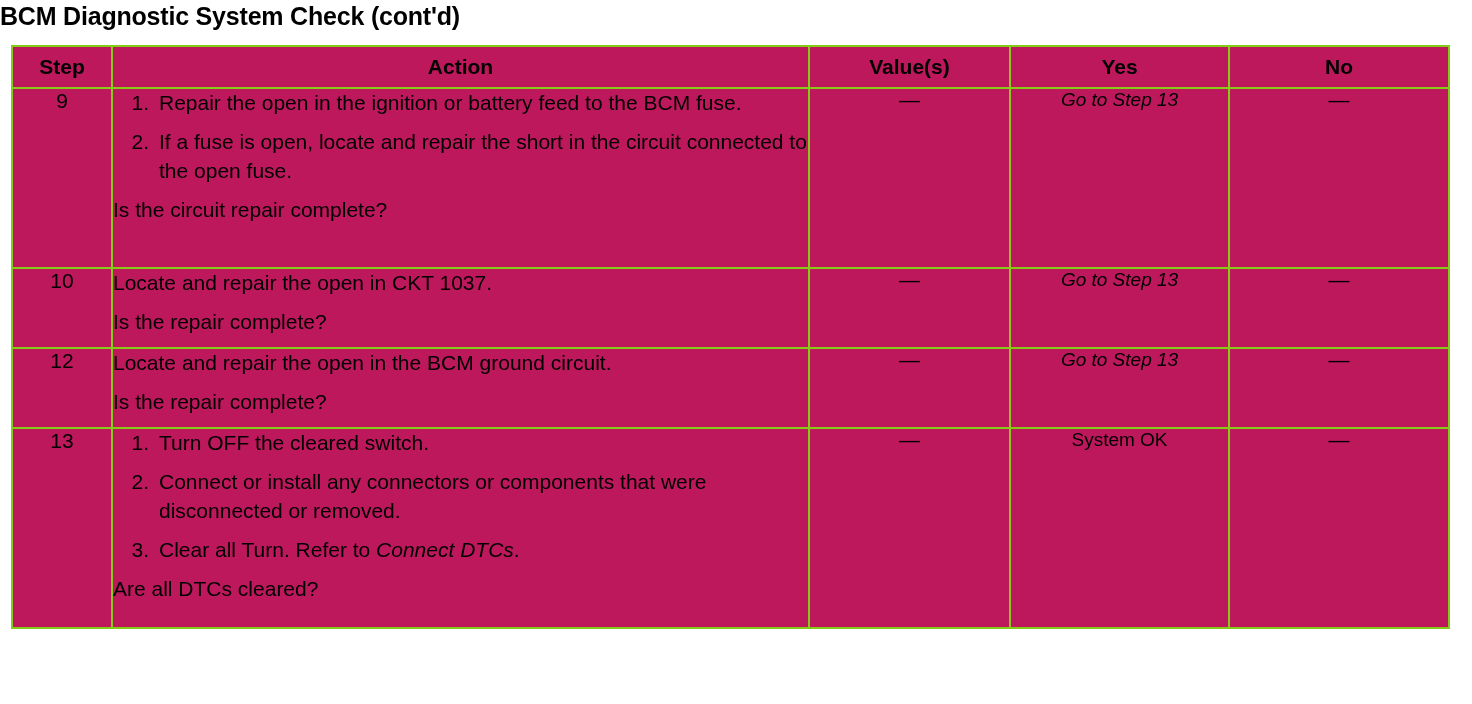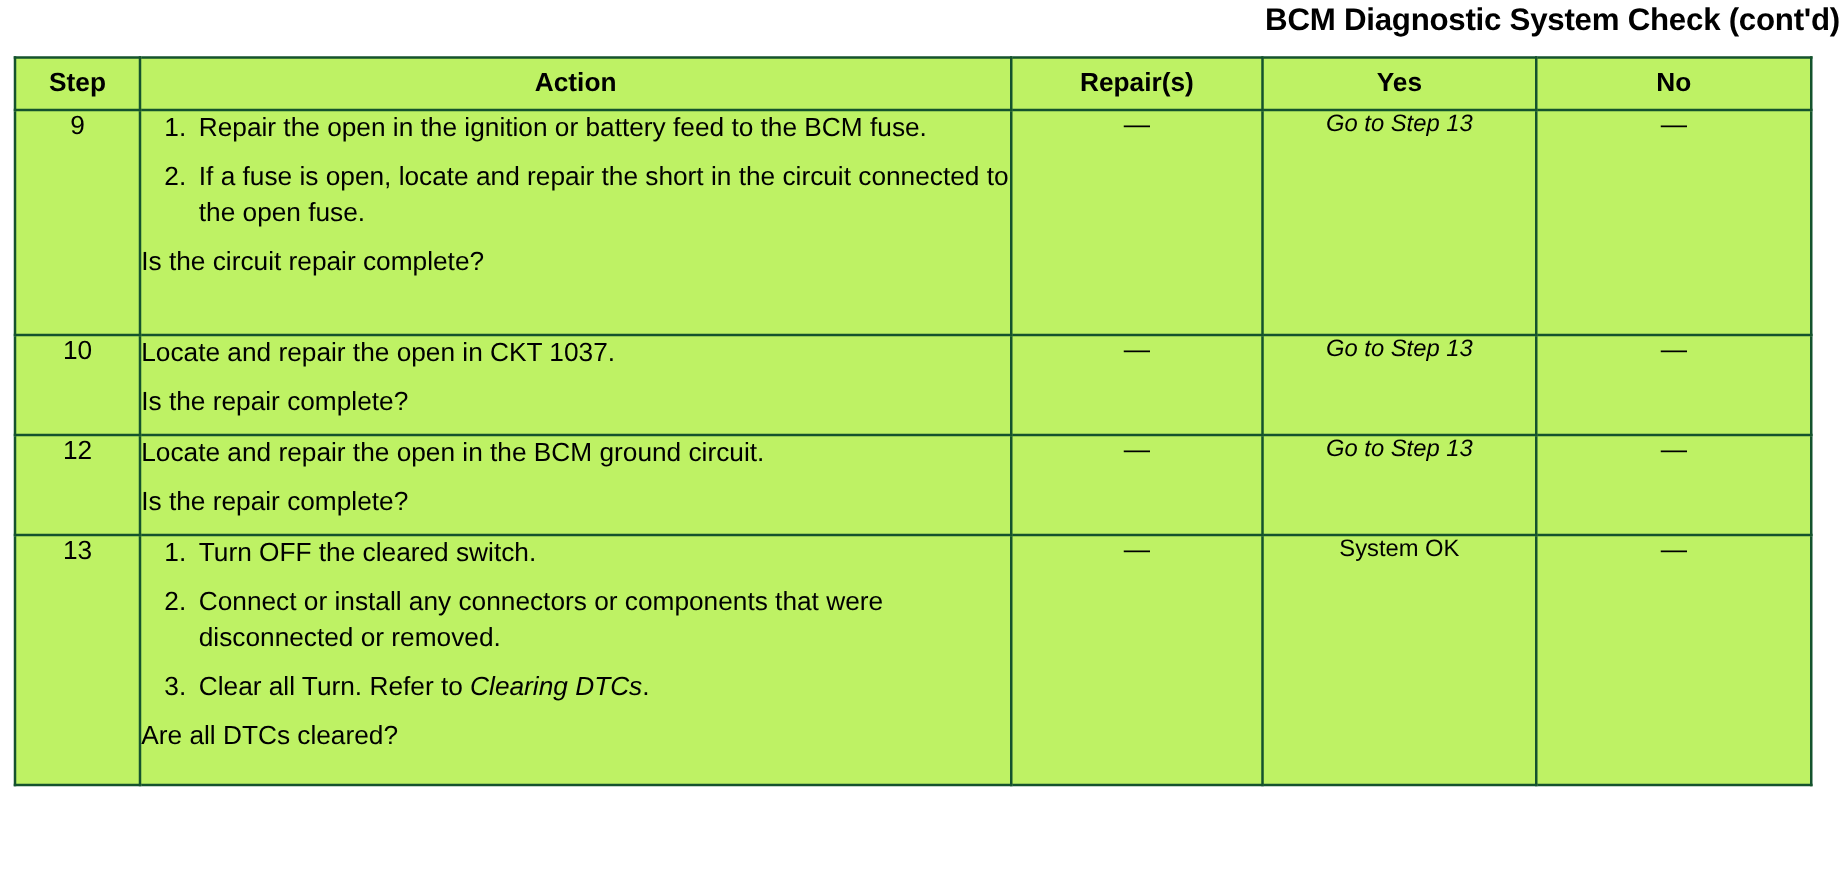--- a/index.html
+++ b/index.html
@@ -19,39 +19,39 @@
     position: relative;
     width: 1472px;
     height: 704px;
     box-sizing: border-box;
   }
   .page-title {
     position: absolute;
     left: 0;
     top: 2px;
     width: 1472px;
-    text-align: right;
+    text-align: left;
     font-size: 25px;
     font-weight: bold;
     letter-spacing: -0.2px;
   }
   .diag-table {
     position: absolute;
     left: 11px;
     top: 45px;
     width: 1437px;
     border-collapse: collapse;
     table-layout: fixed;
   }
   .diag-table td,
   .diag-table th {
-    border: 2px solid #14532d;
+    border: 2px solid #84cc16;
     padding: 0;
     vertical-align: top;
-    background: #bef264;
+    background: #be185d;
   }
   
   col.c-step  { width: 100px; }
   col.c-action{ width: 697px; }
   col.c-value { width: 201px; }
   col.c-yes   { width: 219px; }
   col.c-no    { width: 220px; }
 
   .hdr-row th {
     height: 40px;
@@ -136,21 +136,21 @@
       <col class="c-step">
       <col class="c-action">
       <col class="c-value">
       <col class="c-yes">
       <col class="c-no">
     </colgroup>
     <thead>
       <tr class="hdr-row">
         <th>Step</th>
         <th>Action</th>
-        <th>Repair(s)</th>
+        <th>Value(s)</th>
         <th>Yes</th>
         <th>No</th>
       </tr>
     </thead>
     <tbody>
 
       <tr style="height:180px;">
         <td class="cell-step">9</td>
         <td class="cell-action">
           <ol class="step-list">
@@ -186,21 +186,21 @@
         <td class="cell-yes"><span class="yes-text">Go to Step 13</span></td>
         <td class="cell-no"><span class="dash">—</span></td>
       </tr>
 
       <tr style="height:200px;">
         <td class="cell-step">13</td>
         <td class="cell-action">
           <ol class="step-list">
             <li><span class="num">1.</span><span>Turn OFF the cleared switch.</span></li>
             <li><span class="num">2.</span><span>Connect or install any connectors or components that were disconnected or removed.</span></li>
-            <li><span class="num">3.</span><span>Clear all Turn. Refer to </span><span class="ital">Clearing DTCs</span><span>.</span></li>
+            <li><span class="num">3.</span><span>Clear all Turn. Refer to </span><span class="ital">Connect DTCs</span><span>.</span></li>
           </ol>
           <div class="q-line gap-q">Are all DTCs cleared?</div>
         </td>
         <td class="cell-value"><span class="dash">—</span></td>
         <td class="cell-yes"><span class="yes-text roman">System OK</span></td>
         <td class="cell-no"><span class="dash">—</span></td>
       </tr>
 
     </tbody>
   </table>

